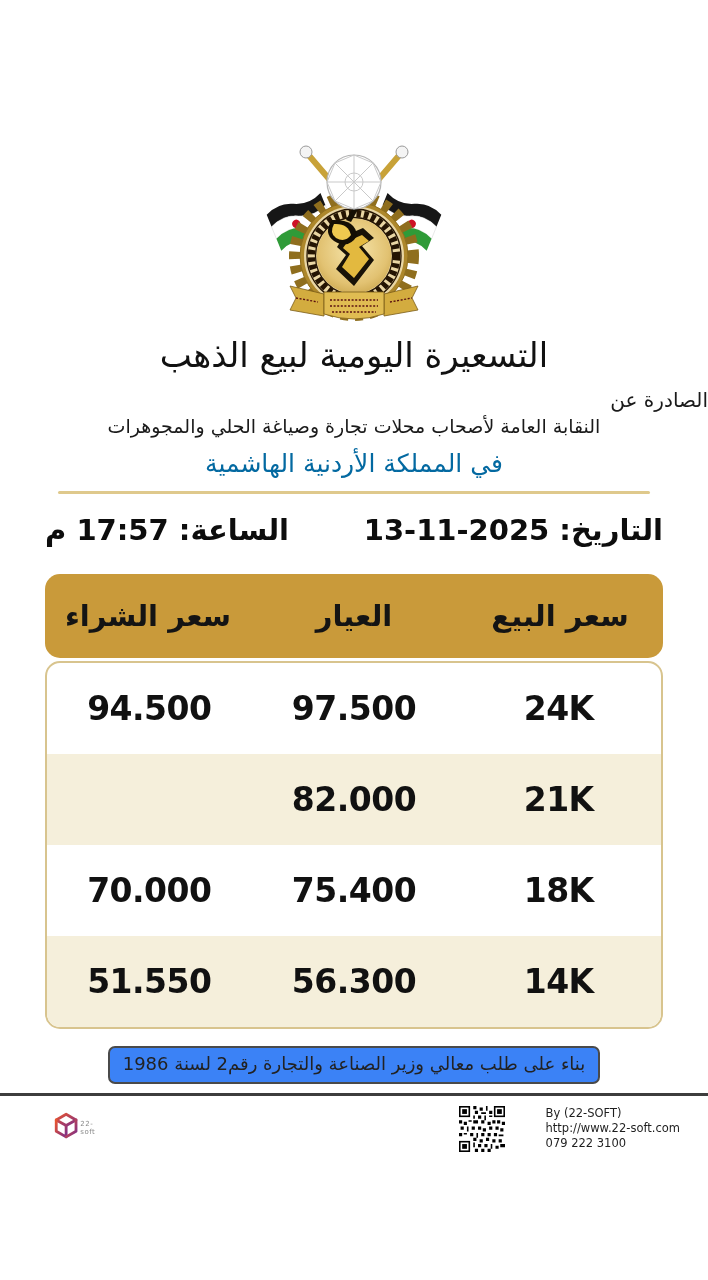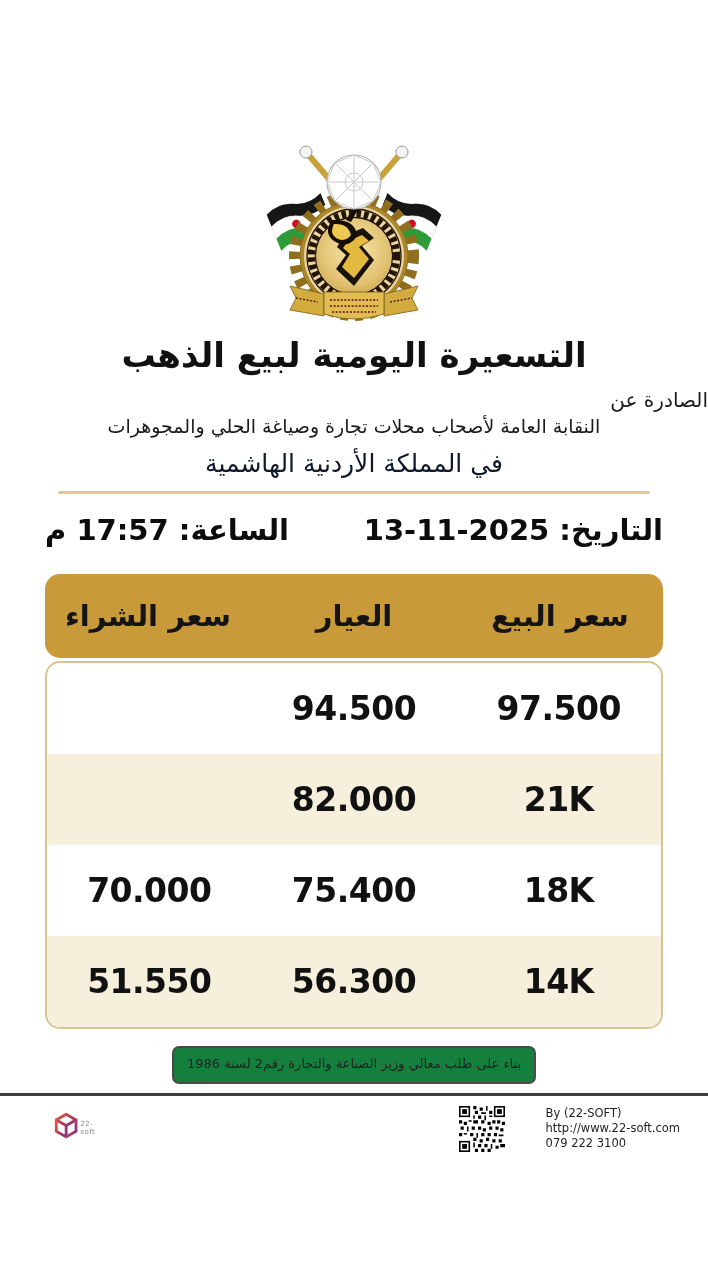--- a/index.html
+++ b/index.html
@@ -9,26 +9,26 @@
     font-family:"DejaVu Sans", sans-serif; color:#0d0d0d; overflow:hidden;
   }
   .sheet { width:708px; height:1280px; background:#fff; }
 
   
   .emblem-wrap { width:178px; margin:140px auto 0; height:192px; }
   .emblem-wrap svg { display:block; }
 
   
   .title {
-    text-align:center; font-size:34px; font-weight:bold; color:#111;
+    text-align:center; font-size:34px; font-weight:normal; color:#111;
     margin-top:2px; line-height:42px; direction:rtl;
   }
   .issued { font-size:20px; margin-top:12px; line-height:25px; direction:rtl; color:#1a1a1a; }
   .issuer { text-align:center; font-size:19px; line-height:26px; direction:rtl; color:#1a1a1a; }
-  .country { text-align:center; font-size:25px; margin-top:9px; line-height:32px; direction:rtl; color:#0f172a; }
+  .country { text-align:center; font-size:25px; margin-top:9px; line-height:32px; direction:rtl; color:#0369a1; }
 
   .gold-rule {
     height:3px; background:#dfc98c; border:none; margin:11px 58px 0 58px; border-radius:2px;
   }
 
   
   .datetime-row {
     direction:rtl; display:flex; justify-content:space-between;
     margin:16px 45px 0 45px; font-size:29px; font-weight:bold; line-height:40px;
   }
@@ -49,21 +49,21 @@
     display:grid; grid-template-columns:1fr 1fr 1fr; align-items:center;
     height:91px; text-align:center; font-size:33px; font-weight:bold; color:#111;
   }
   .pt-row.alt { background:#f5efdb; }
   .pt-cell { letter-spacing:-0.5px; }
 
   
   .note-box {
     direction:rtl; width:fit-content; margin:17px auto 0;
     border:2px solid #4a4a4a; border-radius:7px; padding:3px 13px 5px 13px;
-    font-size:13px; color:#222; line-height:26px; background:#15803d;
+    font-size:18px; color:#222; line-height:26px; background:#3b82f6;
   }
 
   .footer-rule { height:3px; background:#3d3d3d; margin-top:9px; }
 
   
   .footer { display:flex; justify-content:space-between; align-items:flex-start; padding:10px 28px 0 52px; }
   .brand { display:flex; flex-direction:row; align-items:center; width:48px; }
   .brand-label { font-size:7px; color:#8a8a8a; margin-top:1px; letter-spacing:0.5px; }
   .credit { display:flex; align-items:flex-start; gap:5px; }
   .credit-text { font-size:11.5px; line-height:15px; color:#1f1f1f; font-family:"DejaVu Sans", sans-serif;margin-left:36px; }
@@ -169,20 +169,21 @@
   </div>
 
   <div class="price-table">
     <div class="pt-header">
       <div class="pt-cell">سعر البيع</div>
       <div class="pt-cell">العيار</div>
       <div class="pt-cell">سعر الشراء</div>
     </div>
     <div class="pt-body">
       <div class="pt-row">
+        <div class="pt-cell">24K</div>
         <div class="pt-cell">97.500</div>
         <div class="pt-cell">94.500</div>
       </div>
       <div class="pt-row alt">
         <div class="pt-cell">21K</div>
         <div class="pt-cell">82.000</div>
       </div>
       <div class="pt-row">
         <div class="pt-cell">18K</div>
         <div class="pt-cell">75.400</div>

